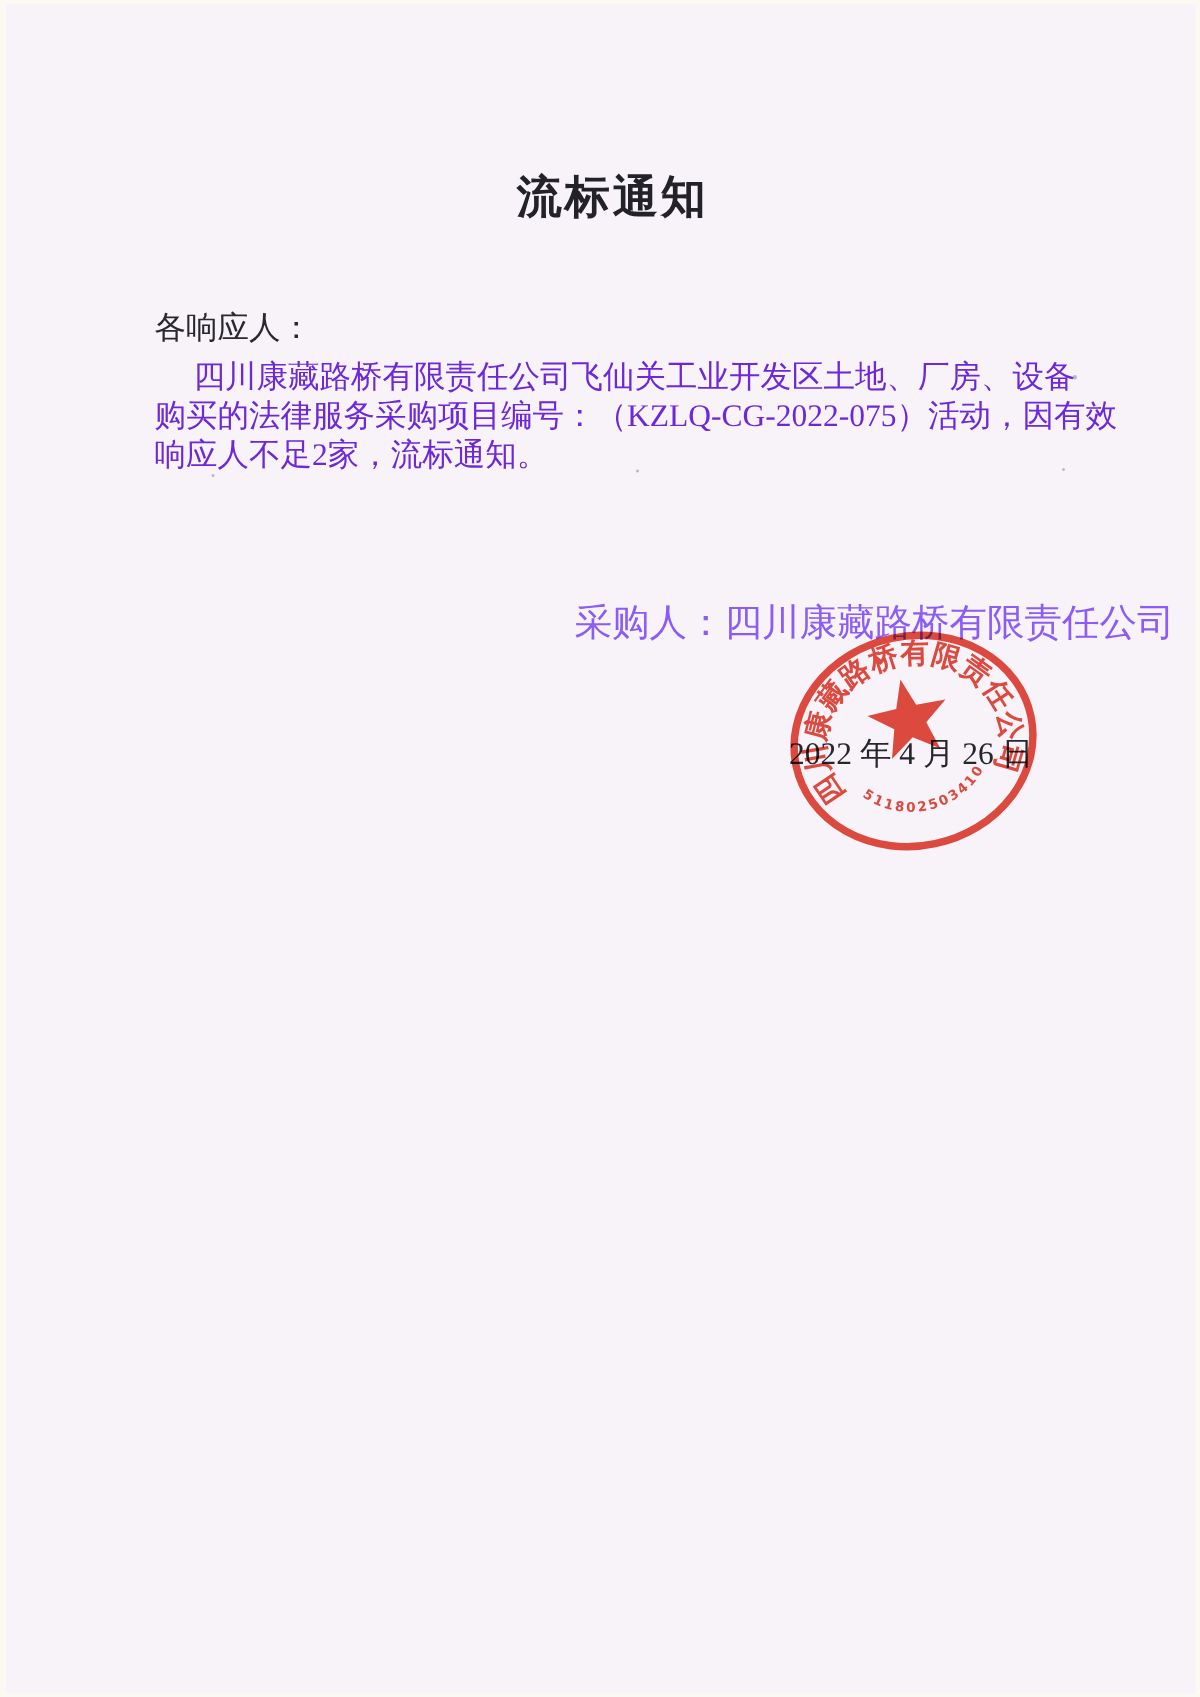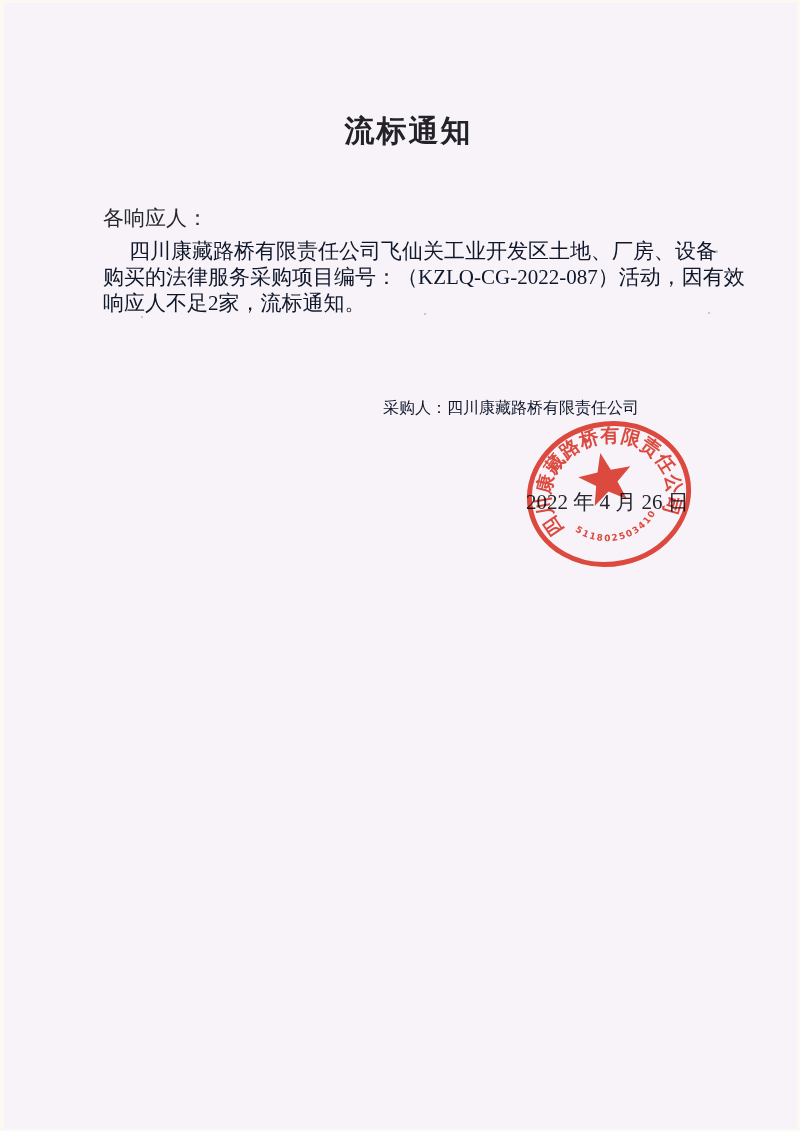--- a/index.html
+++ b/index.html
@@ -30,29 +30,29 @@
       left: 99px; top: 201px;
       font-size: 21px;
       color: #28282e;
       white-space: nowrap;
     }
     .body-para {
       position: absolute;
       left: 99px; top: 235px;
       font-size: 21px;
       line-height: 26px;
-      color: #0f172a;
+      color: #6d28d9;
       white-space: nowrap;
     }
     .body-para .indent { padding-left: 26px; }
     .purchaser-line {
       position: absolute;
       left: 379px; top: 395px;
-      font-size: 16px;
-      color: #0f172a;
+      font-size: 25px;
+      color: #8b5cf6;
       white-space: nowrap;
       z-index: 1;
     }
     .date-line {
       position: absolute;
       left: 522px; top: 485px;
       font-size: 21px;
       color: #26262c;
       white-space: nowrap;
       z-index: 1;
@@ -89,21 +89,21 @@
 <body>
 
 <div class="page">
 
   <div class="doc-title">流标通知</div>
 
   <div class="addressee">各响应人：</div>
 
   <div class="body-para">
     <div class="indent">四川康藏路桥有限责任公司飞仙关工业开发区土地、厂房、设备</div>
-    <div>购买的法律服务采购项目编号：（KZLQ-CG-2022-087）活动，因有效</div>
+    <div>购买的法律服务采购项目编号：（KZLQ-CG-2022-075）活动，因有效</div>
     <div>响应人不足2家，流标通知。</div>
   </div>
 
   <div class="purchaser-line">采购人：四川康藏路桥有限责任公司</div>
 
   <div class="date-line">2022 年 4 月 26 日</div>
 
   <div class="stamp">
     <svg viewBox="0 0 194 174" xmlns="http://www.w3.org/2000/svg">
       <g transform="rotate(-12 97 87)">

